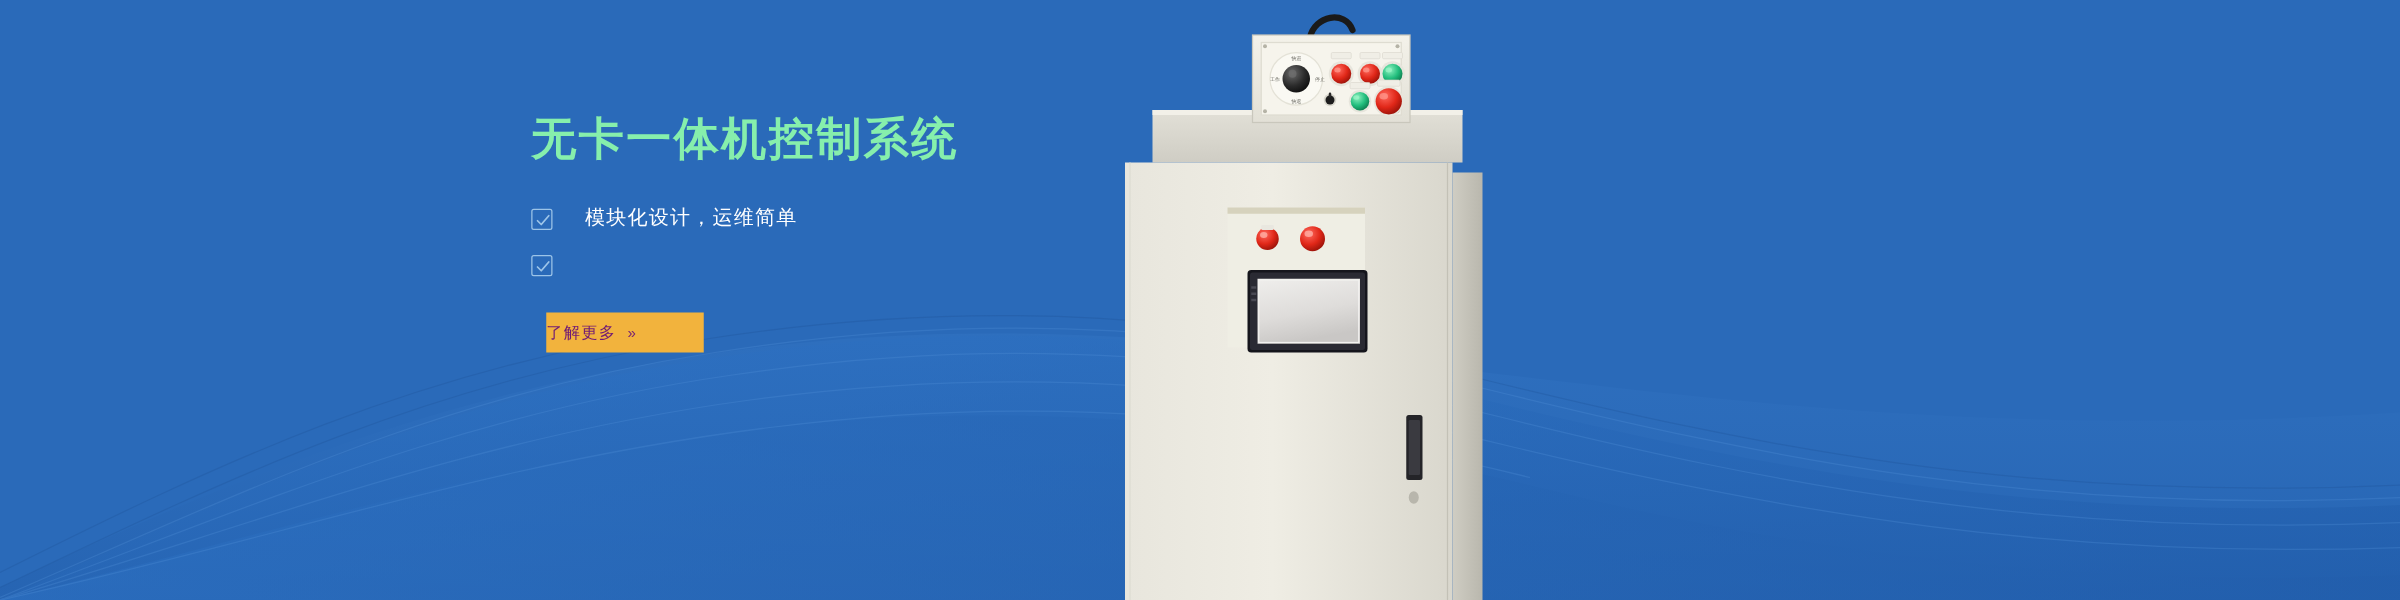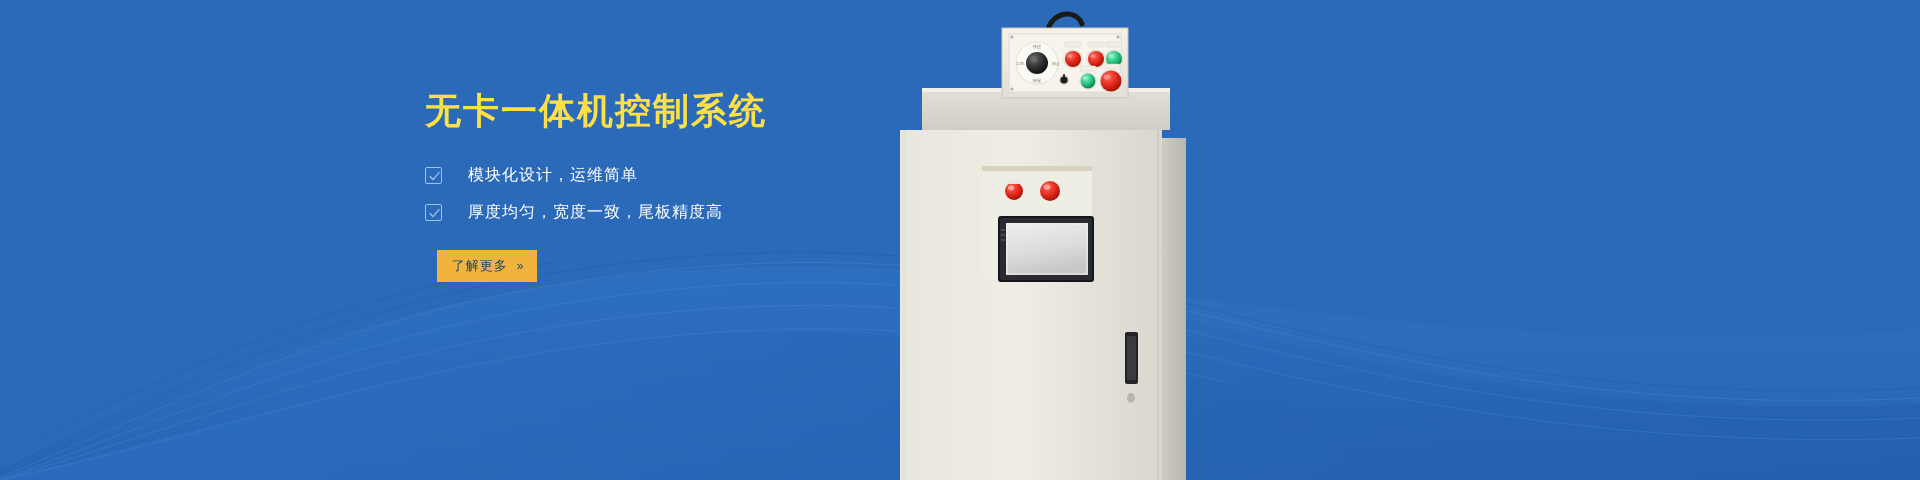--- a/index.html
+++ b/index.html
@@ -32,21 +32,21 @@
     position:absolute;
     left:425px;
     top:88px;
     width:760px;
     z-index:6;
   }
 
   .hero-title {
     font-size:36px;
     font-weight:bold;
-    color:#fde047;
+    color:#86efac;
     letter-spacing:2px;
     line-height:1.25;
     margin-bottom:30px;
     white-space:nowrap;
   }
 
   .feature-list { list-style:none; margin:0 2px 26px 0; padding:0; }
 
   .feature-item {
     display:flex;
@@ -70,26 +70,25 @@
     font-size:16px;
     color:#ffffff;
     letter-spacing:1px;
     line-height:20px;
     white-space:nowrap;
   }
 
   .cta-button {
     display:inline-flex;
     align-items:center;
-    justify-content:center;
     gap:9px;
-    width:100px;
+    width:126px;
     height:32px;
     background:#f2b33d;
-    color:#0c4a6e;
+    color:#701a75;
     font-size:13px;
     letter-spacing:1px;
     border:none;
     cursor:pointer;
     margin-left:12px;
   }
   .cta-arrow { font-size:12px; opacity:.95; letter-spacing:-1px; }
 
   
   .machine {
@@ -157,21 +156,20 @@
         <span class="feature-text">模块化设计，运维简单</span>
       </li>
 
 
       <li class="feature-item">
         <span class="check-box">
           <svg width="15" height="15" viewBox="0 0 15 15">
             <path d="M3,7.6 L6,10.6 L12,3.6" fill="none" stroke="#9cc4e8" stroke-width="1.4" stroke-linecap="round" stroke-linejoin="round"></path>
           </svg>
         </span>
-        <span class="feature-text">厚度均匀，宽度一致，尾板精度高</span>
       </li>
 
     </ul>
 
     <button class="cta-button">
       <span>了解更多</span>
       <span class="cta-arrow">»</span>
     </button>
 
   </div>

